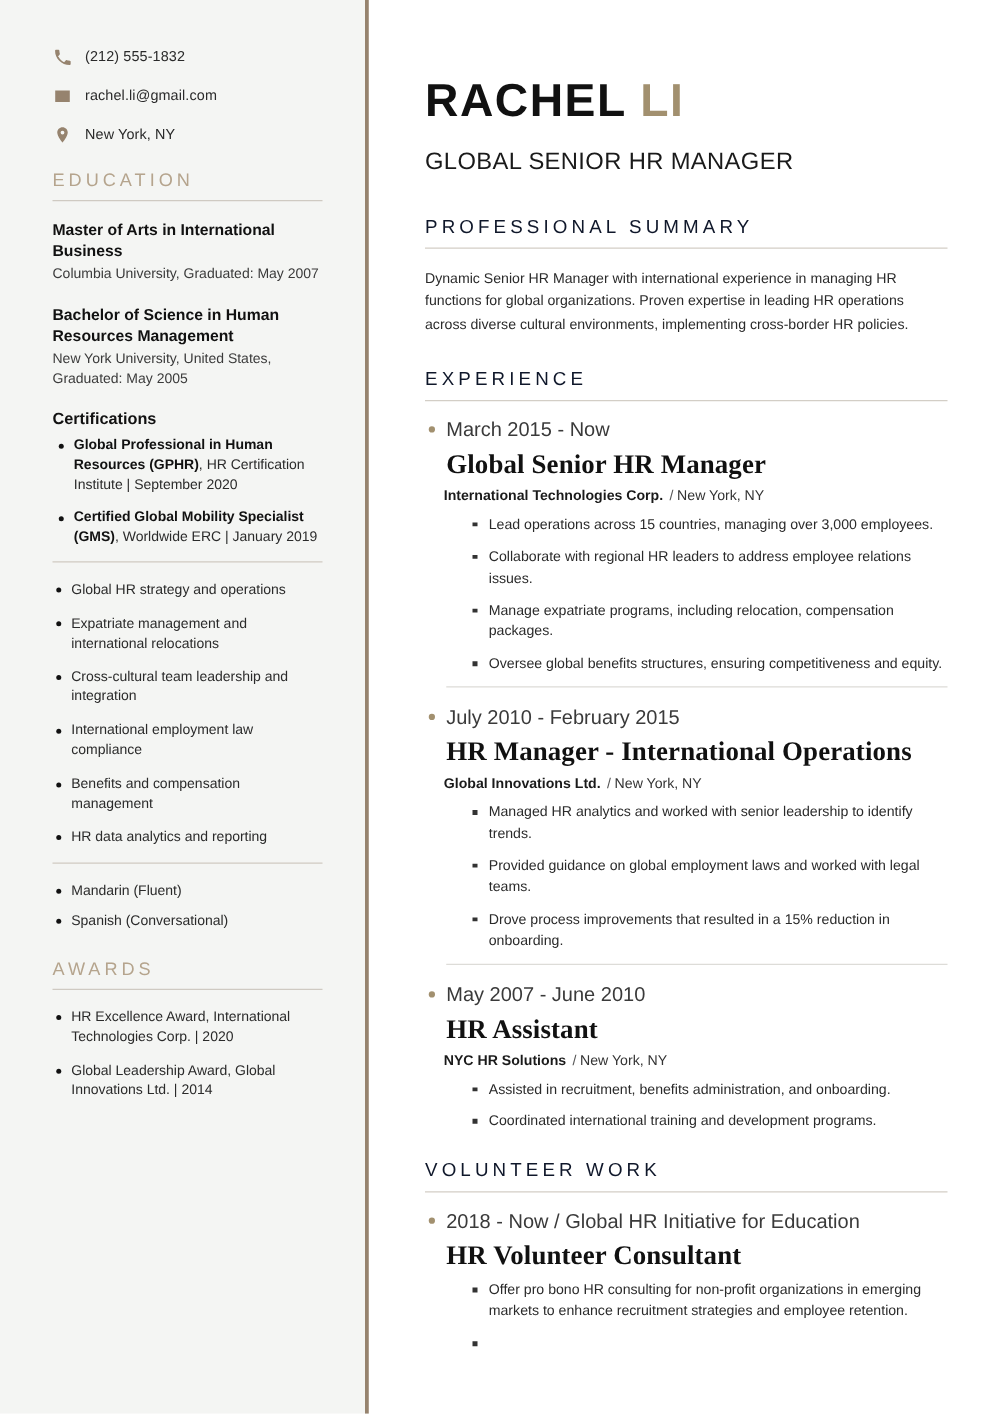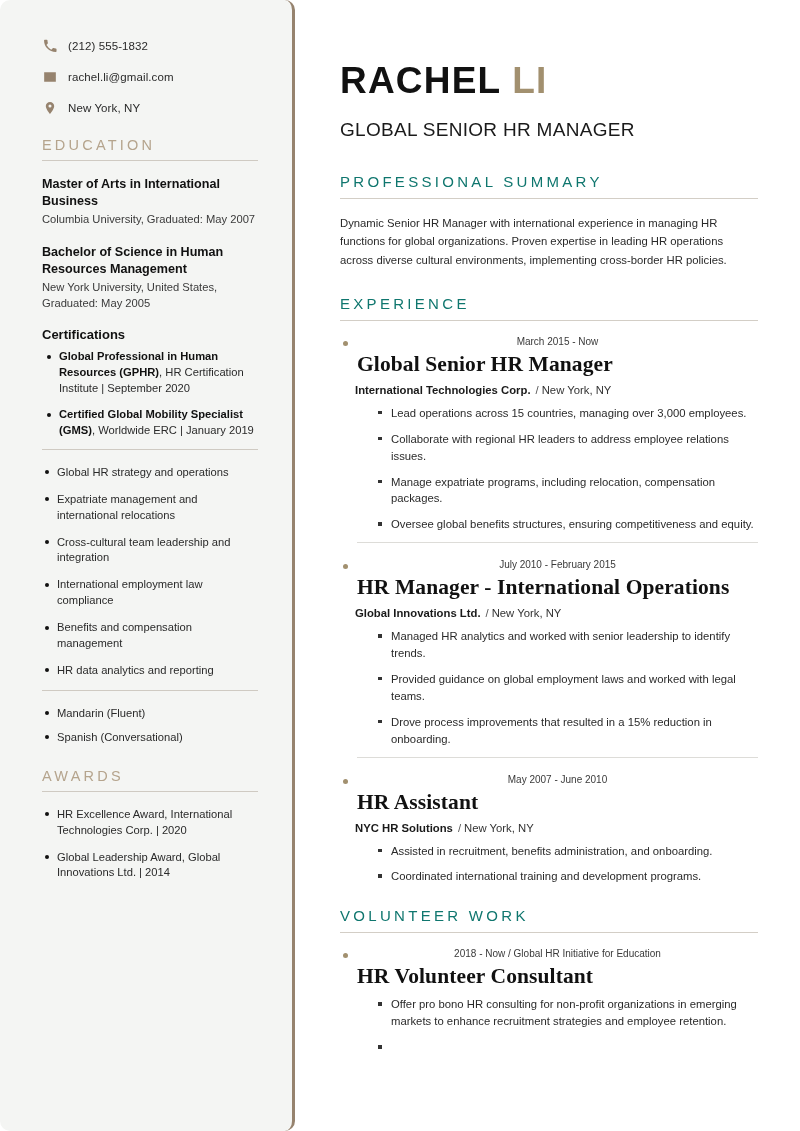--- a/index.html
+++ b/index.html
@@ -11,21 +11,20 @@
     color:#1a1a1a;
   }
 
   
   .sidebar {
     width:295px;
     flex:0 0 295px;
     background:#f4f5f3;
     border-right:3px solid #96836e;
     padding:38px 34px 0 42px;
-    border-radius:10px;
   }
 
   .contact-row {
     display:flex;
     align-items:center;
     gap:11px;
     margin-bottom:16px;
   }
   .contact-icon {
     width:15px; height:15px;
@@ -115,44 +114,43 @@
     font-weight:400;
     letter-spacing:.3px;
     color:#1a1a1a;
     margin-bottom:32px;
   }
 
   .main-heading {
     font-size:15px;
     font-weight:400;
     letter-spacing:3.3px;
-    color:#0f766e;
+    color:#0f172a;
     padding-bottom:8px;
   }
   .main-rule {
     height:1px;
     background:#d3cec6;
     margin-bottom:15px;
   }
 
   .summary {
     font-size:11.3px;
     line-height:1.62;
     color:#2a2a2a;
     margin-bottom:26px;
   }
 
   .exp-entry { margin-bottom:4px; }
   .exp-date {
     position:relative;
     padding-left:17px;
-    font-size:10px;
+    font-size:16px;
     color:#3a3a3a;
     margin-bottom:5px;
-    text-align:center;
   }
   .exp-date::before {
     content:"";
     position:absolute;
     left:3px; top:5px;
     width:5px; height:5px;
     border-radius:50%;
     background:#a2906f;
   }
   .exp-role {

